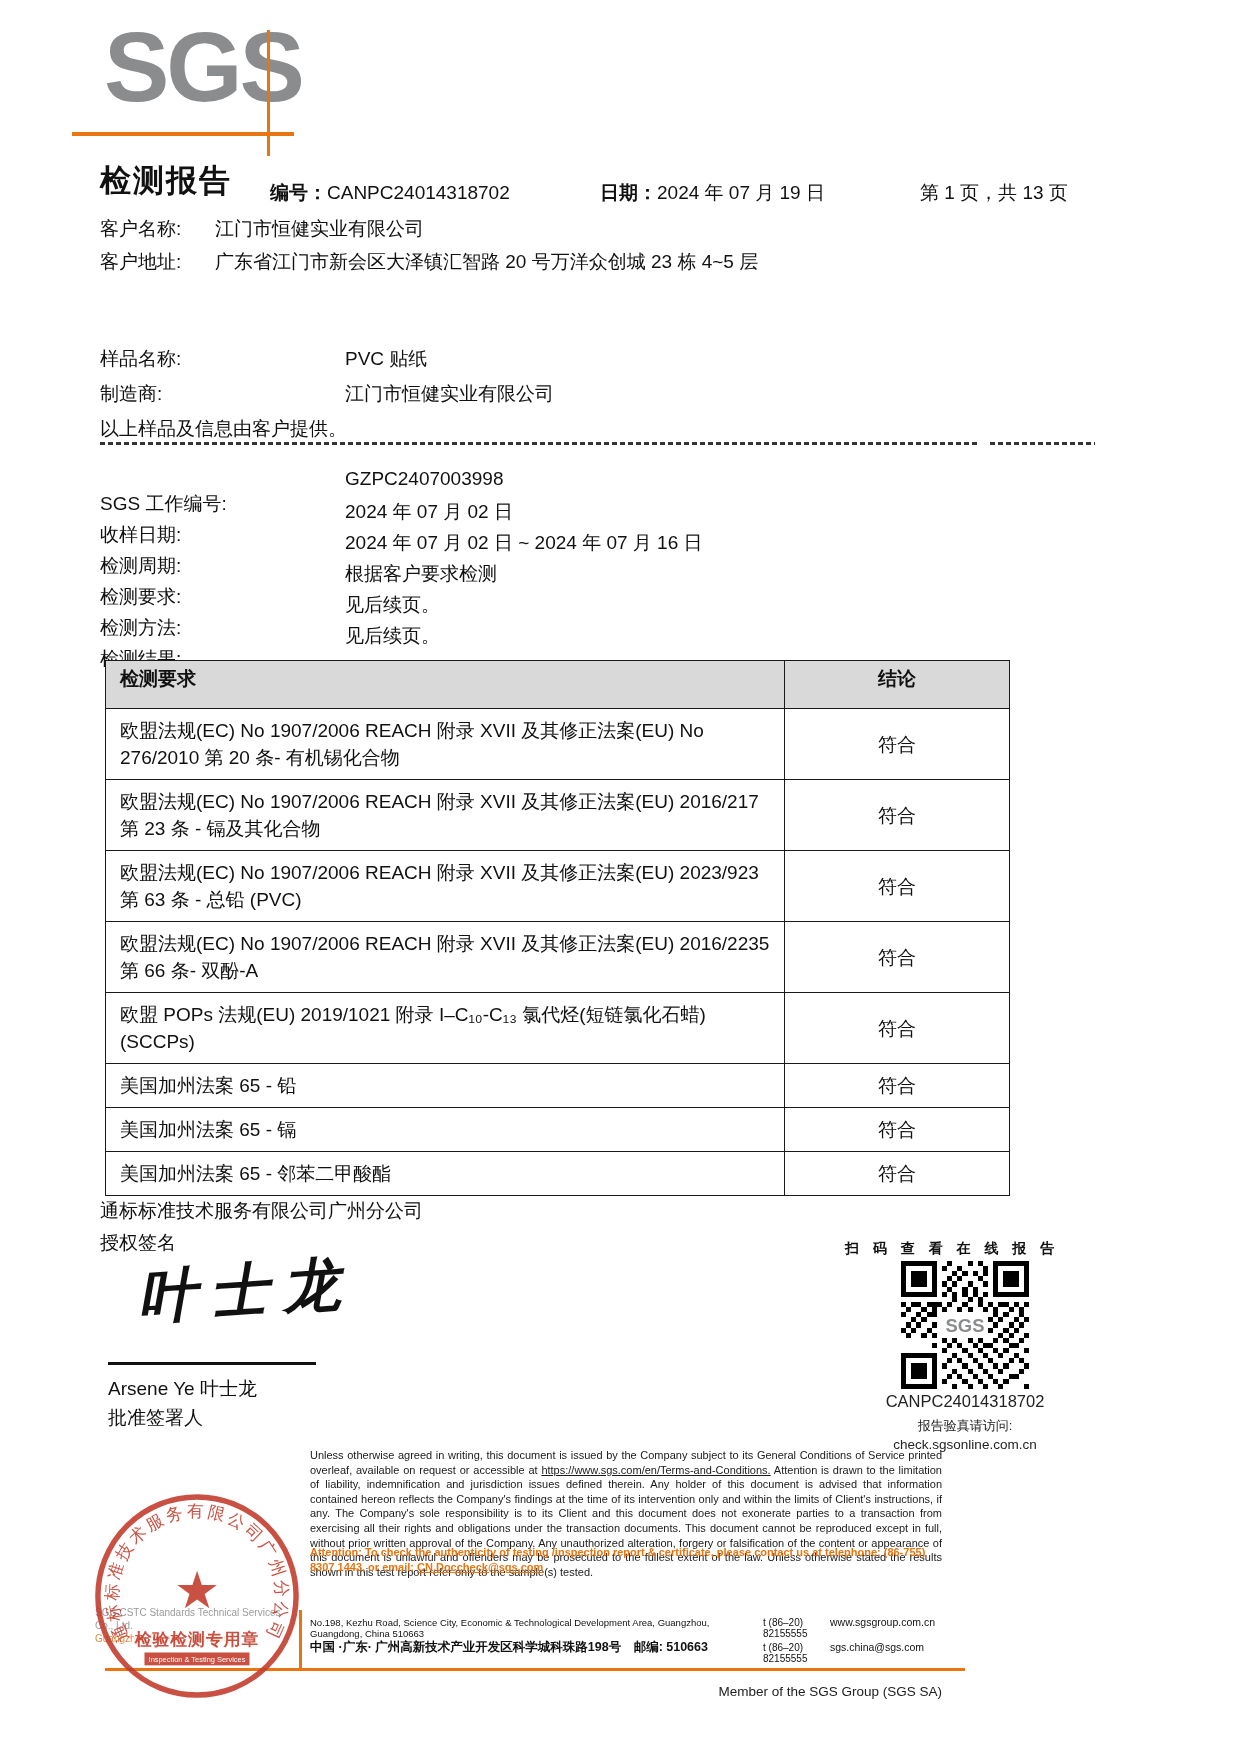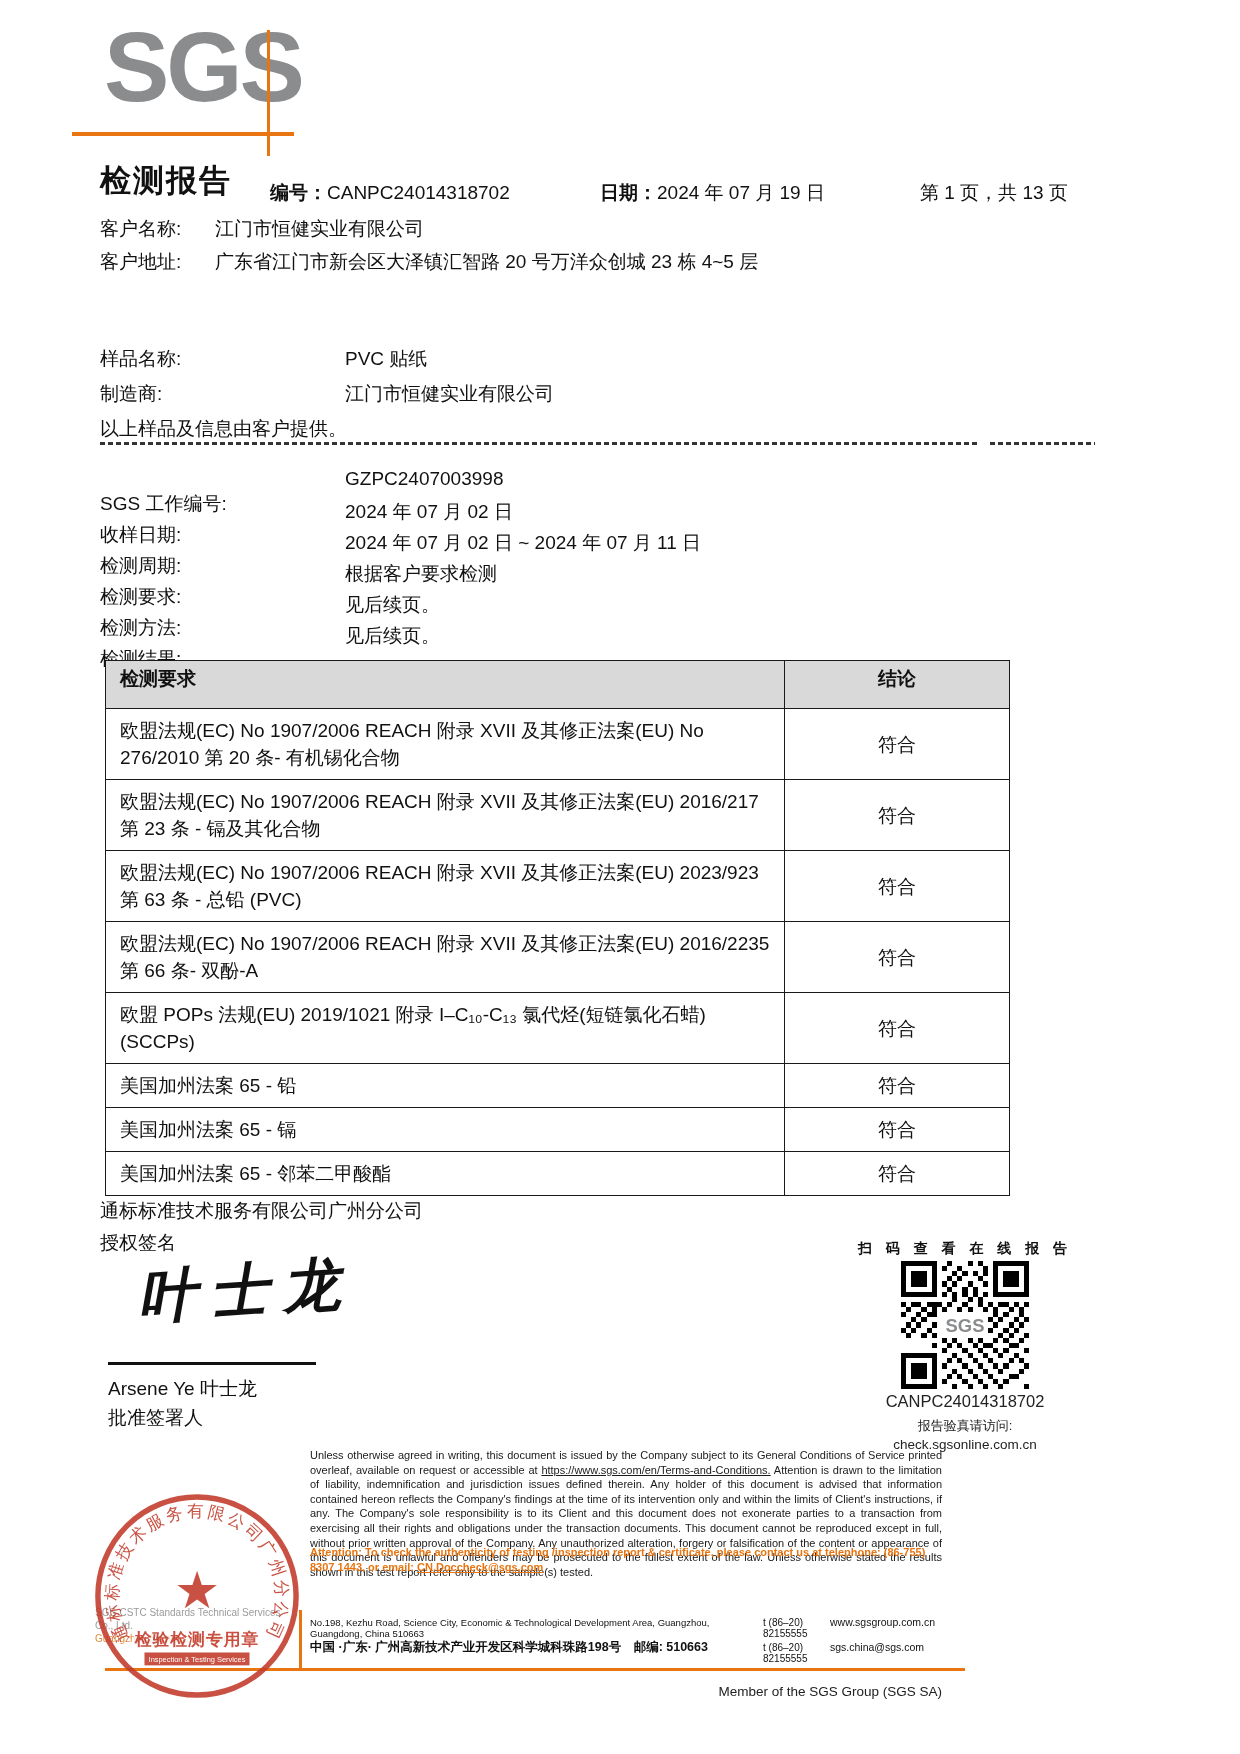--- a/index.html
+++ b/index.html
@@ -47,21 +47,21 @@
   
   .sig-company { position:absolute; left:100px; top:1198px; font-size:19px; }
   .sig-label { position:absolute; left:100px; top:1230px; font-size:19px; }
   .handwriting { position:absolute; left:138px; top:1252px; font-size:58px; font-weight:600; font-style:italic;
                  letter-spacing:14px; transform:rotate(-4deg); font-family:"DejaVu Serif","Liberation Serif",serif; }
   .sig-rule { position:absolute; left:108px; top:1362px; width:208px; height:3px; background:#111; }
   .sig-name { position:absolute; left:108px; top:1376px; font-size:19px; }
   .sig-role { position:absolute; left:108px; top:1405px; font-size:19px; }
 
   
-  .qr-caption { position:absolute; left:845px; top:1240px; width:240px; text-align:center;
+  .qr-caption { position:absolute; left:845px; top:1240px; width:240px; text-align:left;
                 font-size:14px; letter-spacing:5px; font-weight:bold; }
   .qr-svg { position:absolute; left:901px; top:1261px; width:128px; height:128px; }
   .qr-code-text { position:absolute; left:845px; top:1392px; width:240px; text-align:center; font-size:16.5px; color:#222; }
   .qr-verify { position:absolute; left:845px; top:1417px; width:240px; text-align:center; font-size:13px; color:#222; }
   .qr-url { position:absolute; left:845px; top:1437px; width:240px; text-align:center; font-size:13.5px; color:#222; }
 
   
   .stamp { position:absolute; left:88px; top:1487px; width:218px; height:218px; opacity:.88; z-index:5; }
 
   
@@ -133,21 +133,21 @@
     <div class="kv-row">
       <span class="kv-label">SGS 工作编号:</span>
       <span class="kv-value">GZPC2407003998</span>
     </div>
     <div class="kv-row">
       <span class="kv-label">收样日期:</span>
       <span class="kv-value">2024 年 07 月 02 日</span>
     </div>
     <div class="kv-row">
       <span class="kv-label">检测周期:</span>
-      <span class="kv-value">2024 年 07 月 02 日 ~ 2024 年 07 月 11 日</span>
+      <span class="kv-value">2024 年 07 月 02 日 ~ 2024 年 07 月 16 日</span>
     </div>
     <div class="kv-row">
       <span class="kv-label">检测要求:</span>
       <span class="kv-value">根据客户要求检测</span>
     </div>
     <div class="kv-row">
       <span class="kv-label">检测方法:</span>
       <span class="kv-value">见后续页。</span>
     </div>
     <div class="kv-row">

